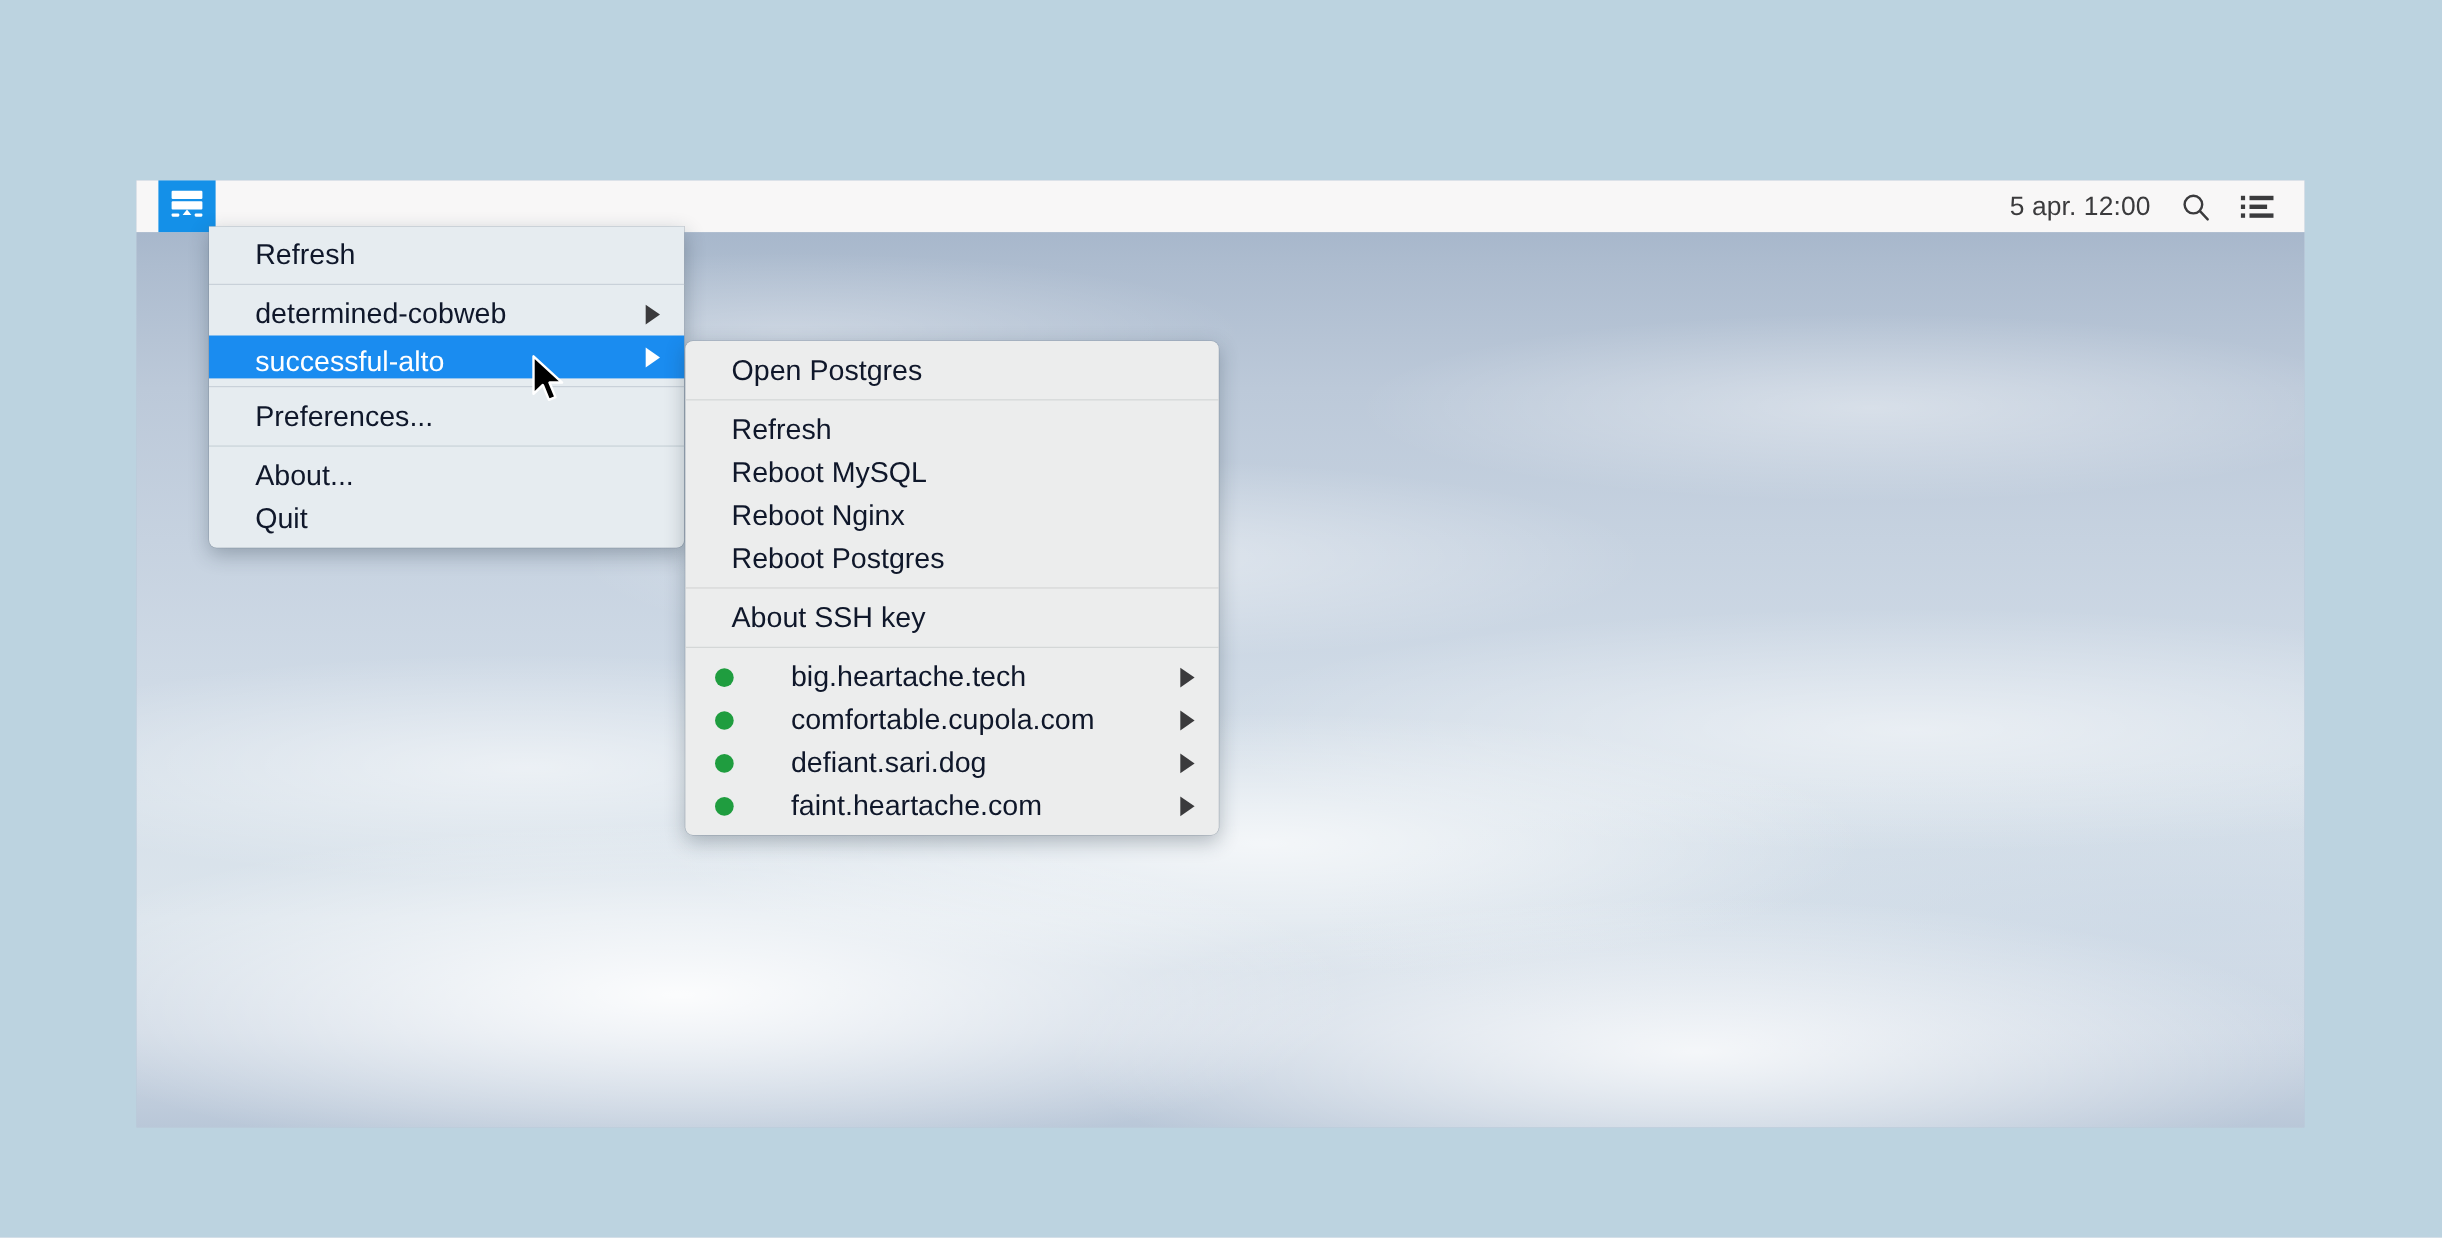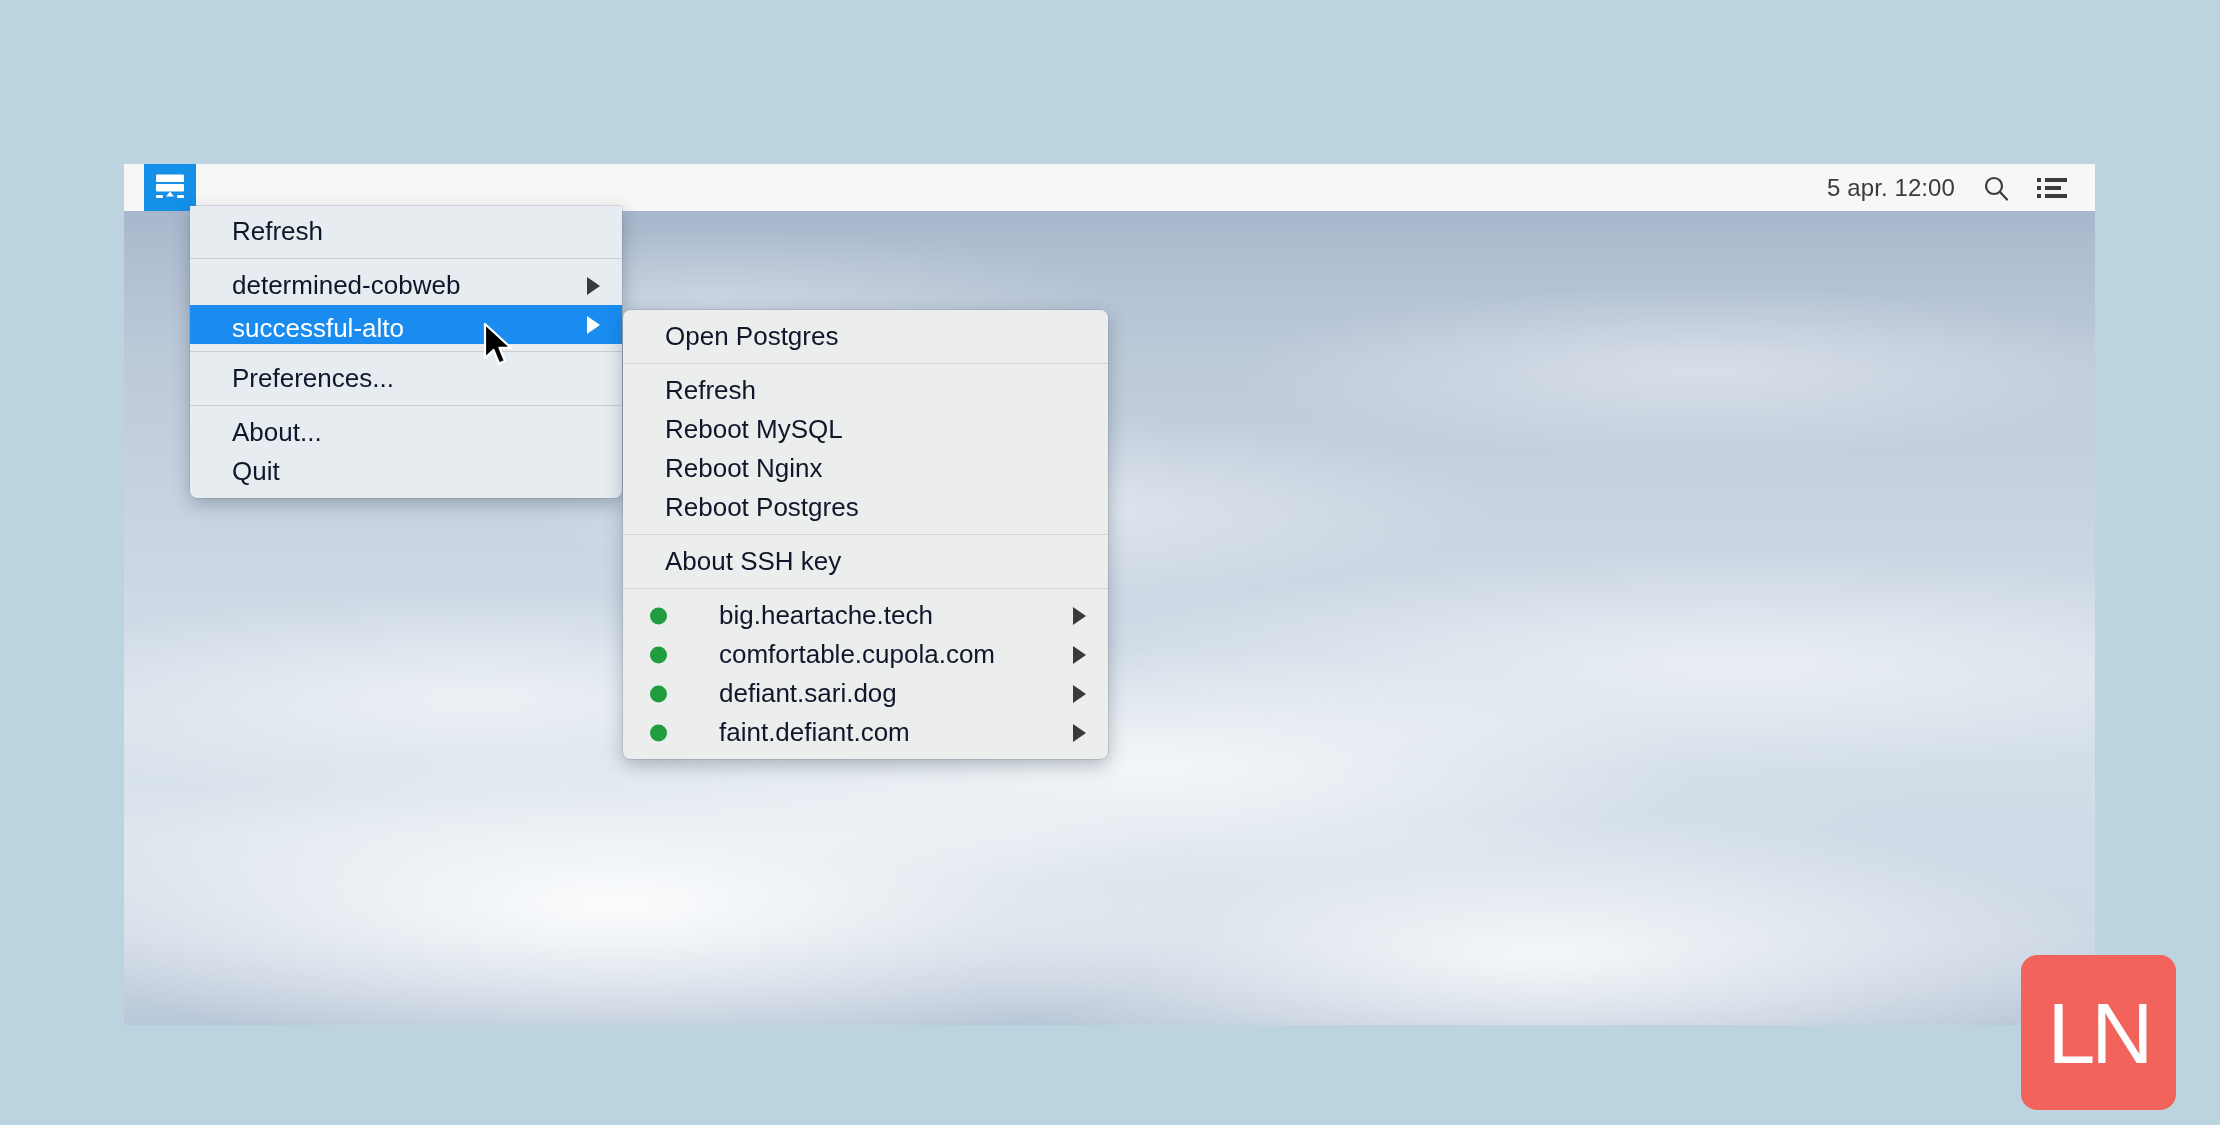--- a/index.html
+++ b/index.html
@@ -357,28 +357,25 @@
       <span class="label">comfortable.cupola.com</span>
       <span class="submenu-arrow"></span>
     </div>
     <div class="menu-item host-item">
       <span class="host-dot"></span>
       <span class="label">defiant.sari.dog</span>
       <span class="submenu-arrow"></span>
     </div>
     <div class="menu-item host-item">
       <span class="host-dot"></span>
-      <span class="label">faint.defiant.com</span>
+      <span class="label">faint.heartache.com</span>
       <span class="submenu-arrow"></span>
     </div>
   </div>
 
   <div id="cursor">
     <svg width="34" height="48" viewBox="0 0 34 48" aria-hidden="true">
       <path d="M3 2 L3 36 L11.5 28 L17 41.5 L23 39 L17.5 25.8 L29 25.8 Z" fill="#000000" stroke="#ffffff" stroke-width="2.2" stroke-linejoin="round"></path>
     </svg>
   </div>
 
-  <div id="ln-badge">
-    <span class="ln-text">LN</span>
-  </div>
 
 </div>
 
 </body></html>

